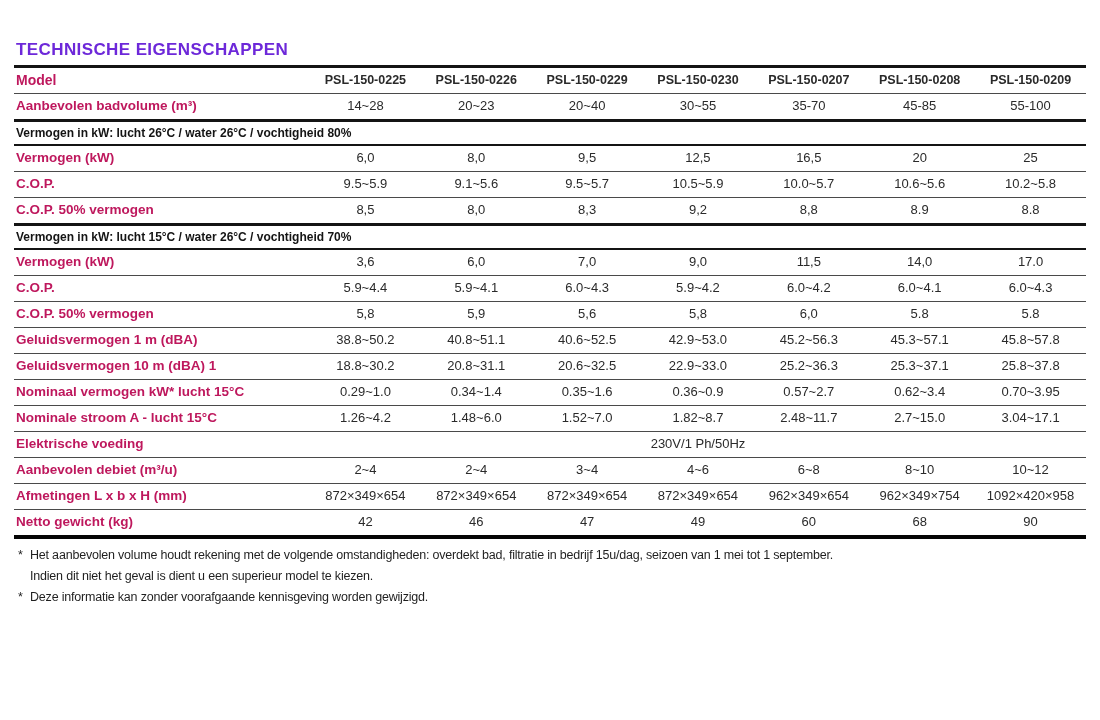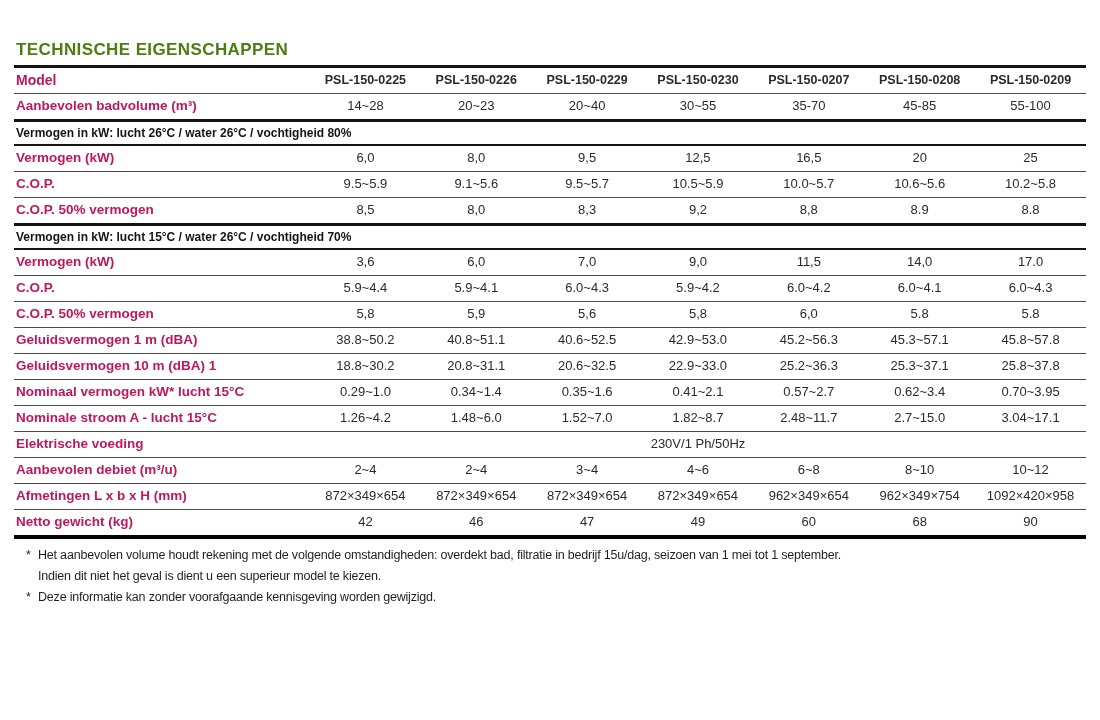--- a/index.html
+++ b/index.html
@@ -14,21 +14,21 @@
   }
   .page {
     width: 1072px;
     padding: 40px 14px 0 14px;
   }
   .title {
     font-size: 17px;
     font-weight: bold;
     letter-spacing: 0.4px;
     margin: 0 0 5px 2px;
-    color: #4d7c0f;
+    color: #6d28d9;
   }
   table.spec {
     width: 1072px;
     border-collapse: collapse;
     table-layout: fixed;
     border-top: 3px solid #141414;
     border-bottom: 4px solid #050505;
   }
   table.spec col.label-col { width: 296px; }
   table.spec td {
@@ -58,21 +58,21 @@
     font-weight: bold;
     font-size: 12px;
     color: #141414;
     border-top: 3px solid #141414;
     border-bottom: 2px solid #141414;
     height: 20px;
     padding: 1px 2px;
   }
   .footnotes {
     margin-top: 7px;
-    margin-left: 12px;
+    margin-left: 4px;
     font-size: 12.5px;
     letter-spacing: -0.2px;
     color: #1f1f1f;
   }
   .footnotes p {
     margin: 0 0 3px 0;
     line-height: 1.45;
   }
   .fn-marker {
     display: inline-block;
@@ -201,21 +201,21 @@
           <td>22.9~33.0</td>
           <td>25.2~36.3</td>
           <td>25.3~37.1</td>
           <td>25.8~37.8</td>
         </tr>
         <tr>
           <td class="label">Nominaal vermogen kW* lucht 15°C</td>
           <td>0.29~1.0</td>
           <td>0.34~1.4</td>
           <td>0.35~1.6</td>
-          <td>0.41~2.1</td>
+          <td>0.36~0.9</td>
           <td>0.57~2.7</td>
           <td>0.62~3.4</td>
           <td>0.70~3.95</td>
         </tr>
         <tr>
           <td class="label">Nominale stroom A - lucht 15°C</td>
           <td>1.26~4.2</td>
           <td>1.48~6.0</td>
           <td>1.52~7.0</td>
           <td>1.82~8.7</td>

